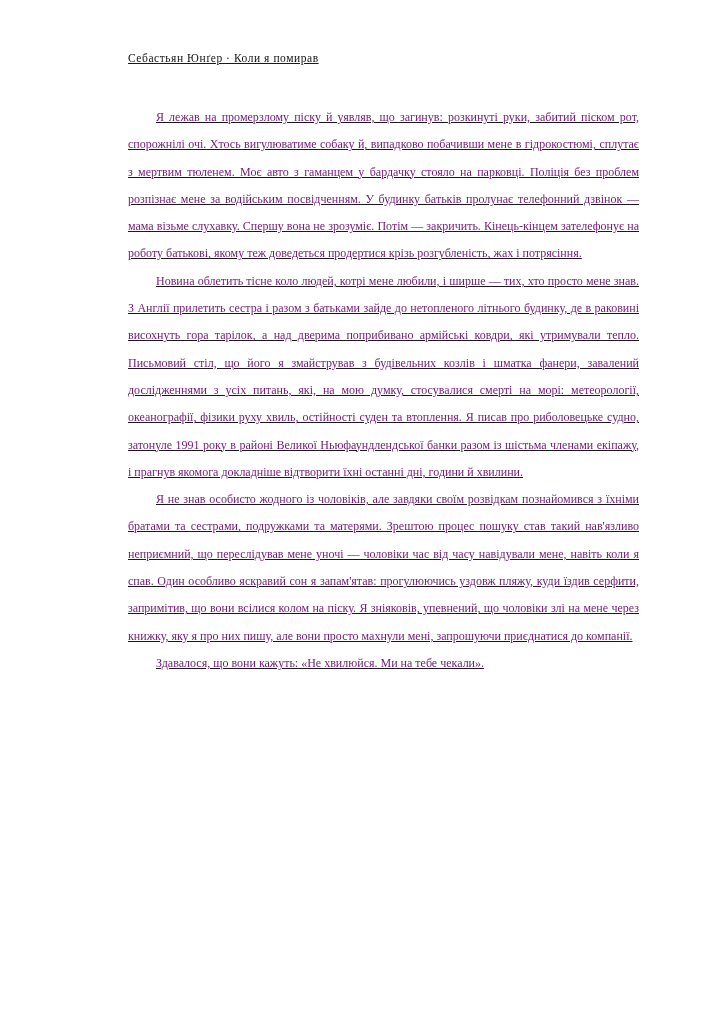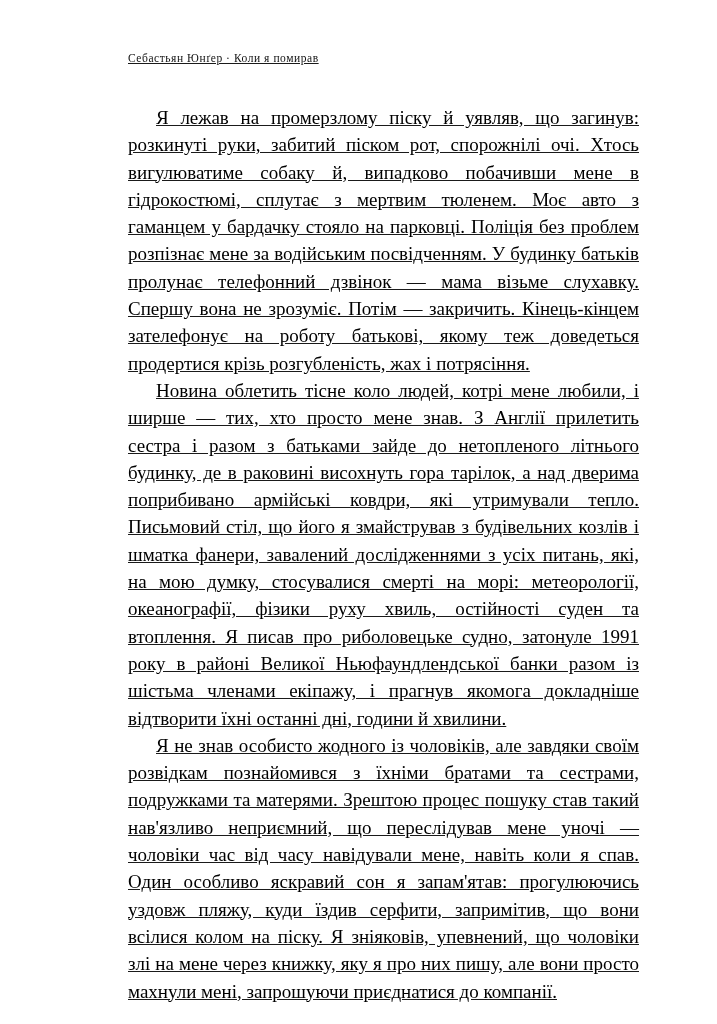--- a/index.html
+++ b/index.html
@@ -25,38 +25,39 @@
   .running-head {
     font-family: "Liberation Serif", "DejaVu Serif", serif;
     font-size: 11.5px;
     letter-spacing: 0.55px;
     color: #111111;
     text-transform: none;
     margin: 0 0 40px 0;
     white-space: nowrap;
   }
   .body-text {
-    font-size: 19px;
+    font-size: 12px;
     line-height: 27.3px;
     text-align: justify;
     text-justify: inter-word;
-    color: #000000;
+    color: #701a75;
     hyphens: manual;
   }
   .body-text p {
     margin: 0;
     text-indent: 28px;
   }
   .body-text p:first-child {
     text-indent: 28px;
   }
 </style>
 </head>
 <body>
 
 <div class="page">
   <div class="running-head">Себастьян Юнґер · Коли я помирав</div>
   <div class="body-text">
     <p>Я лежав на промерзлому піску й уявляв, що загинув: розкинуті руки, забитий піском рот, спорожнілі очі. Хтось вигулюватиме собаку й, випадково побачивши мене в гідрокостюмі, сплутає з мертвим тюленем. Моє авто з гаманцем у бардачку стояло на парковці. Поліція без проблем розпізнає мене за водійським посвідченням. У будинку батьків пролунає телефонний дзвінок — мама візьме слухавку. Спершу вона не зрозуміє. Потім — закричить. Кінець-кінцем зателефонує на роботу батькові, якому теж доведеться продертися крізь розгубленість, жах і потрясіння.</p>
     <p>Новина облетить тісне коло людей, котрі мене любили, і ширше — тих, хто просто мене знав. З Англії прилетить сестра і разом з батьками зайде до нетопленого літнього будинку, де в раковині висохнуть гора тарілок, а над дверима поприбивано армійські ковдри, які утримували тепло. Письмовий стіл, що його я змайстрував з будівельних козлів і шматка фанери, завалений дослідженнями з усіх питань, які, на мою думку, стосувалися смерті на морі: метеорології, океанографії, фізики руху хвиль, остійності суден та втоплення. Я писав про риболовецьке судно, затонуле 1991 року в районі Великої Ньюфаундлендської банки разом із шістьма членами екіпажу, і прагнув якомога докладніше відтворити їхні останні дні, години й хвилини.</p>
     <p>Я не знав особисто жодного із чоловіків, але завдяки своїм розвідкам познайомився з їхніми братами та сестрами, подружками та матерями. Зрештою процес пошуку став такий нав'язливо неприємний, що переслідував мене уночі — чоловіки час від часу навідували мене, навіть коли я спав. Один особливо яскравий сон я запам'ятав: прогулюючись уздовж пляжу, куди їздив серфити, запримітив, що вони всілися колом на піску. Я зніяковів, упевнений, що чоловіки злі на мене через книжку, яку я про них пишу, але вони просто махнули мені, запрошуючи приєднатися до компанії.</p>
+    <p>Здавалося, що вони кажуть: «Не хвилюйся. Ми на тебе чекали».</p>
   </div>
 </div>
 
 </body></html>

